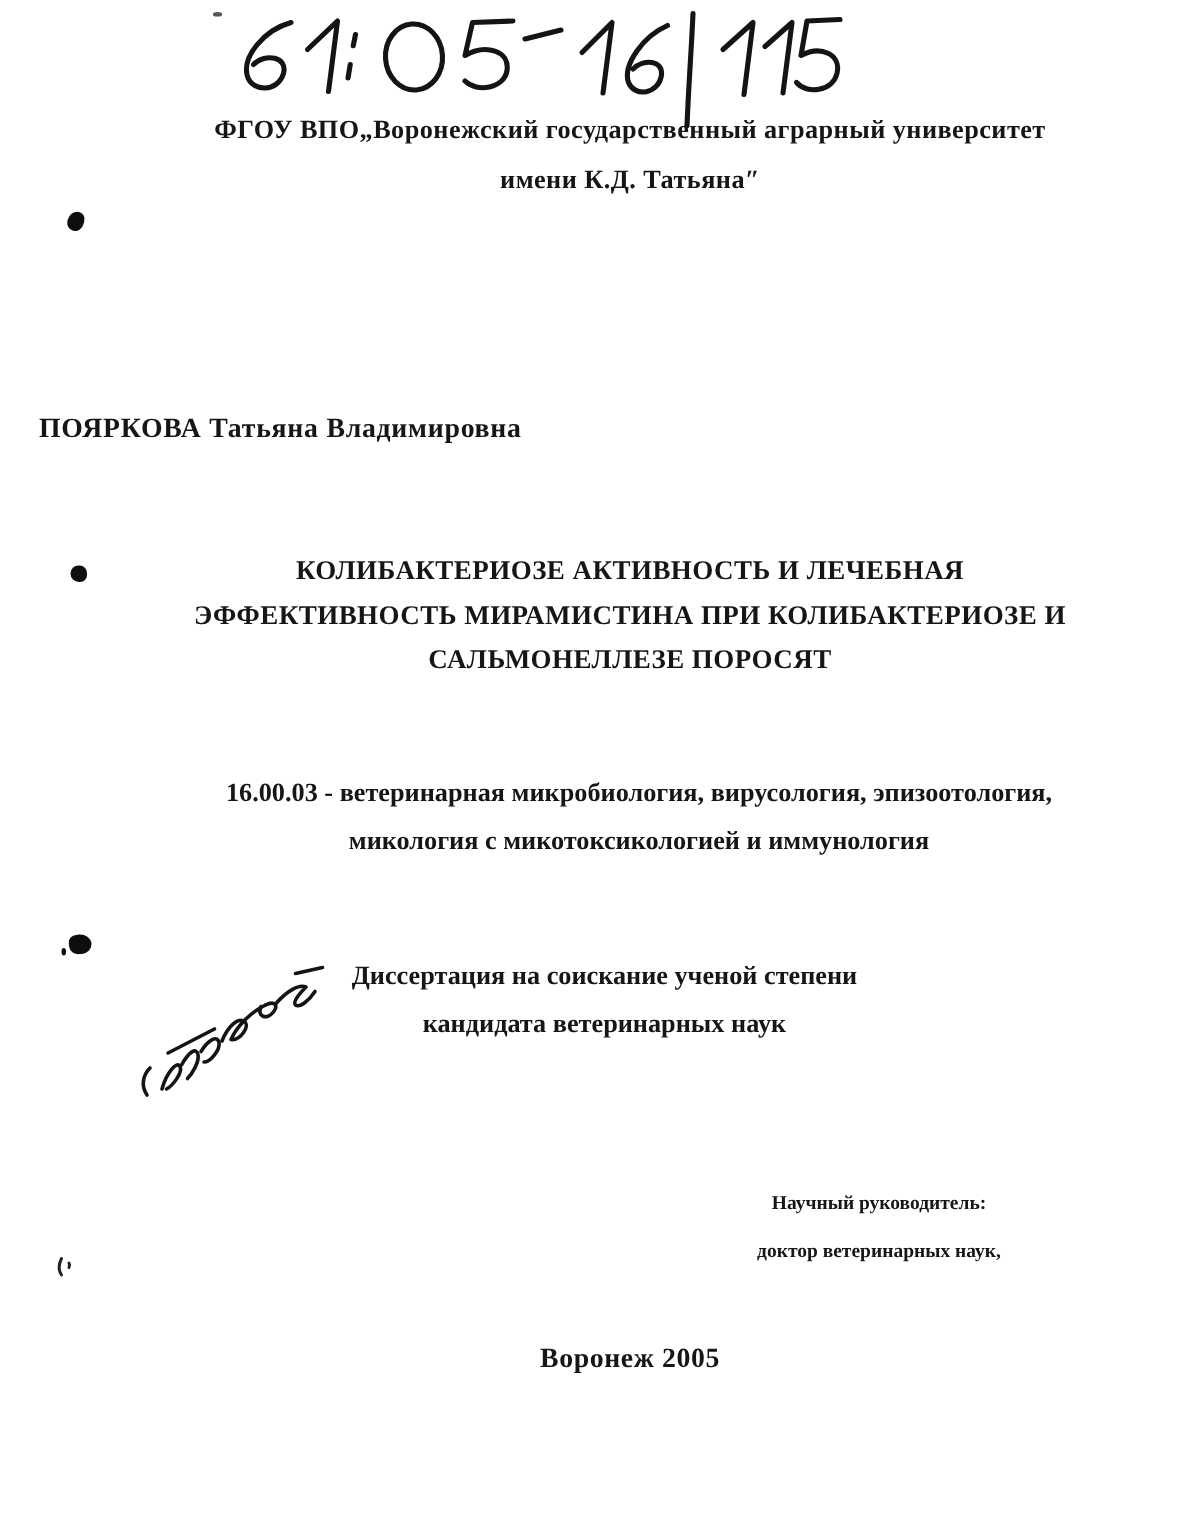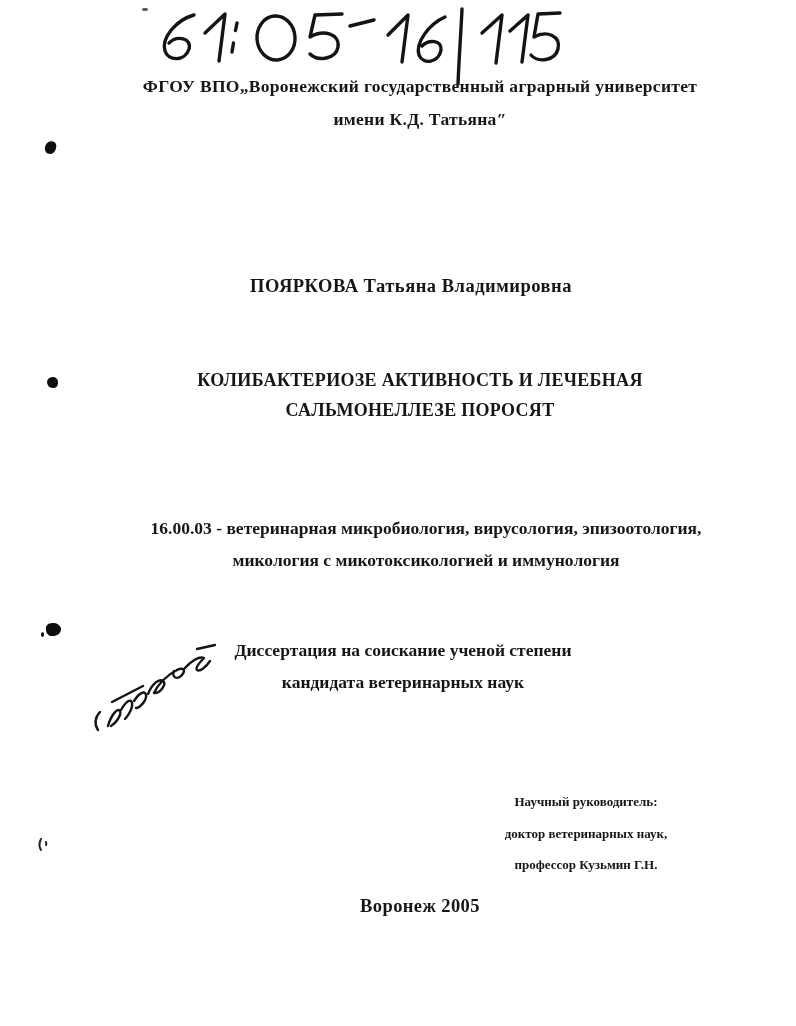--- a/index.html
+++ b/index.html
@@ -11,21 +11,21 @@
     background: #ffffff;
     overflow: hidden;
     font-family: "Liberation Serif", "DejaVu Serif", serif;
     font-weight: bold;
     color: #161616;
   }
   .abs { position: absolute; }
   .center-block { left: 0; right: 0; text-align: center; margin-left: 44px; }
   .univ-name       { top: 70px;  font-size: 17.5px; line-height: 33px; letter-spacing: 0.3px; }
   .manuscript-note { top: 186px; right: 52px; font-size: 17.5px; letter-spacing: 0.6px; }
-  .author-name     { top: 276px; left: 26px; right: 0; text-align: center; font-size: 18.5px; letter-spacing: 0.5px; }
+  .author-name     { top: 276px; left: 26px; right: 0; text-align: left; font-size: 18.5px; letter-spacing: 0.5px; }
   .diss-title      { top: 366px; font-size: 18px; line-height: 29.5px; letter-spacing: 0.3px; }
   .specialty       { top: 512px; font-size: 17.5px; line-height: 32px; padding-left: 12px; }
   .degree          { top: 634px; left: 10px; right: 0; text-align: center; font-size: 17.5px; line-height: 32px; }
   .supervisor      { top: 786px; right: 70px; width: 280px; text-align: center; font-size: 13px; line-height: 31.5px; }
   .city-year       { top: 896px; font-size: 18.5px; letter-spacing: 0.4px; }
 
   .hand-number { left: 148px; top: 2px; width: 420px; height: 88px; }
   .signature   { left: 84px;  top: 636px; width: 145px; height: 102px; }
   svg path, svg ellipse { fill: none; stroke: #141414; stroke-linecap: round; stroke-linejoin: round; }
   .hand-number path, .hand-number ellipse { stroke-width: 3.4; }
@@ -69,20 +69,21 @@
 
   <div class="ink-blot blot-1"></div>
 
 
   <div class="abs author-name">ПОЯРКОВА Татьяна Владимировна</div>
 
   <div class="ink-blot blot-2"></div>
 
   <div class="abs center-block diss-title">
     <div>КОЛИБАКТЕРИОЗЕ АКТИВНОСТЬ И ЛЕЧЕБНАЯ</div>
+    <div>ЭФФЕКТИВНОСТЬ МИРАМИСТИНА ПРИ КОЛИБАКТЕРИОЗЕ И</div>
     <div>САЛЬМОНЕЛЛЕЗЕ ПОРОСЯТ</div>
   </div>
 
   <div class="abs center-block specialty">
     <div>16.00.03 - ветеринарная микробиология, вирусология, эпизоотология,</div>
     <div>микология с микотоксикологией и иммунология</div>
   </div>
 
   <div class="ink-blot blot-3"></div>
   <div class="ink-blot blot-3b"></div>
@@ -107,18 +108,17 @@
   <div class="abs speck-group">
     <svg viewBox="0 0 16 18" width="16" height="18" role="img" aria-hidden="true">
       <path d="M5,3 C3,7 3,11 5,14"></path>
       <path d="M10,6 C10.5,7 10.5,8 10,9"></path>
     </svg>
   </div>
 
   <div class="abs supervisor">
     <div>Научный руководитель:</div>
     <div>доктор ветеринарных наук,</div>
-    <div>профессор Кузьмин Г.Н.</div>
   </div>
 
   <div class="abs center-block city-year">Воронеж 2005</div>
 
 </div>
 
 </body></html>

